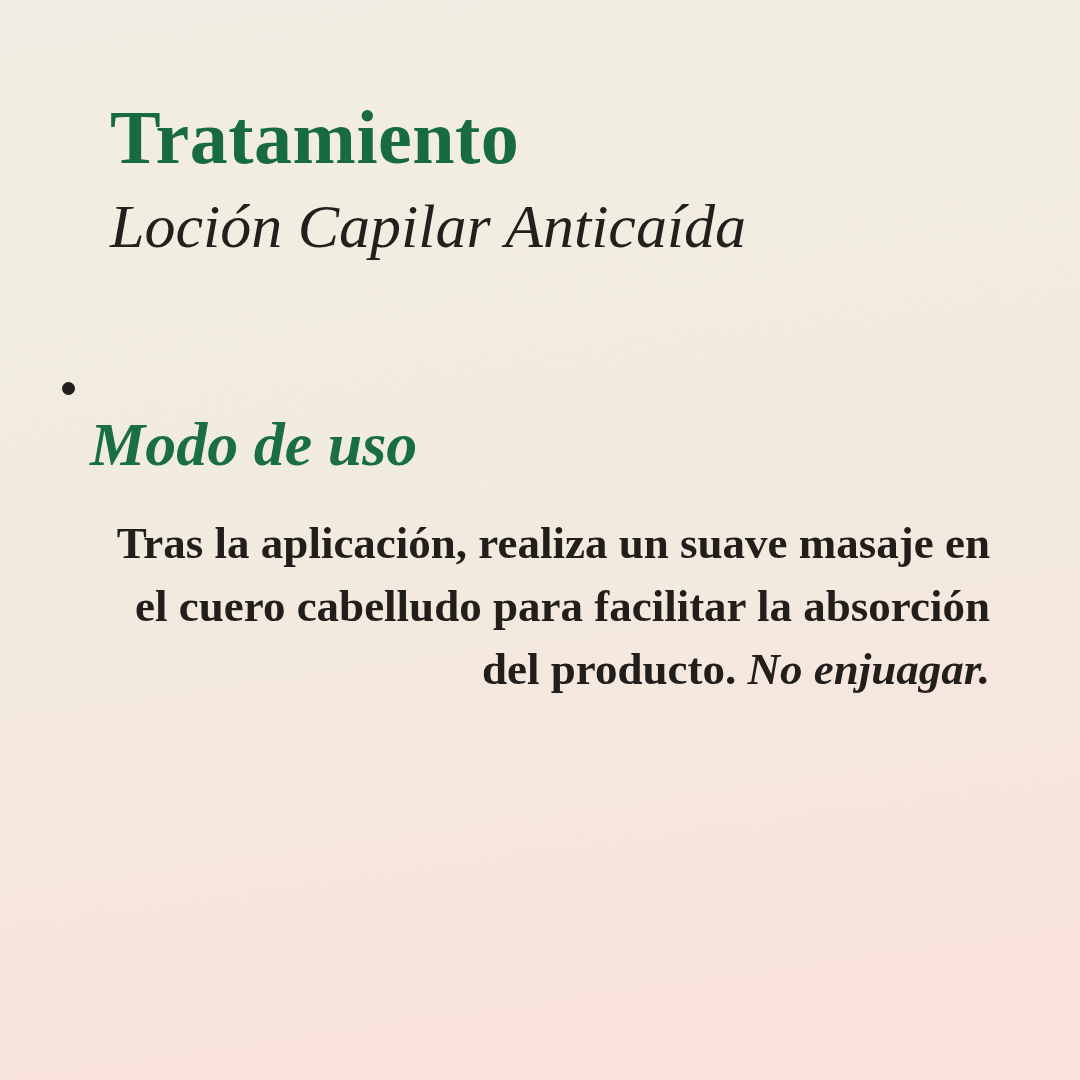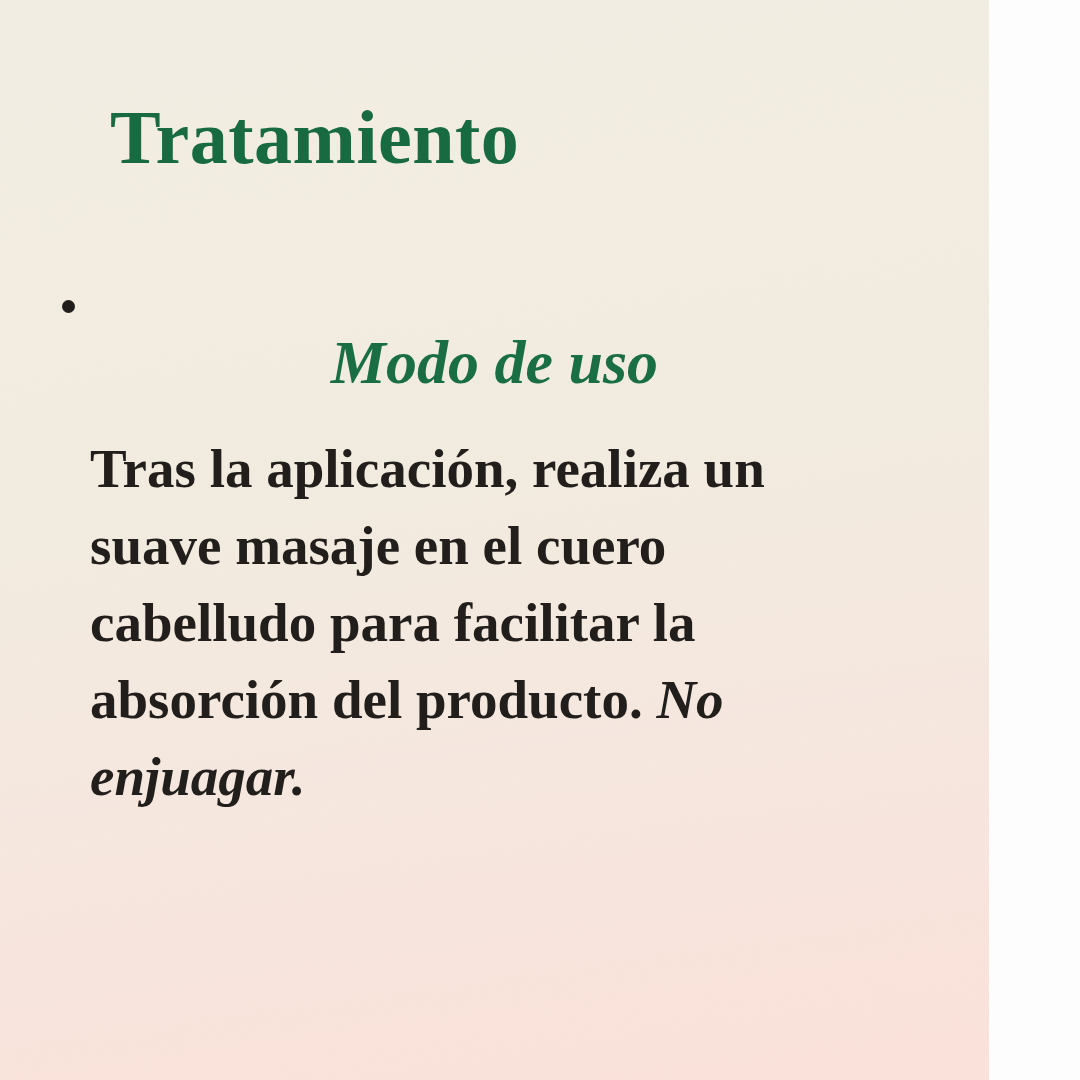--- a/index.html
+++ b/index.html
@@ -7,21 +7,21 @@
     padding: 0;
   }
   body {
     width: 1080px;
     height: 1080px;
     overflow: hidden;
     font-family: "Liberation Serif", "DejaVu Serif", serif;
   }
   .canvas {
     position: relative;
-    width: 989px;
+    width: 1080px;
     height: 1080px;
     background: linear-gradient(172deg,
       #f4efe4 0%,
       #f3ede1 42%,
       #f7e8e0 70%,
       #fbe4dc 92%,
       #fce3dc 100%);
   }
   .texture {
     position: absolute;
@@ -72,34 +72,33 @@
     top: 26px;
     width: 13px;
     height: 13px;
     border-radius: 50%;
     background: #211e1b;
   }
   .section-heading {
     margin: 150px 0 0 0;
     position: relative;
     left: -20px;
-    text-align: center;
     font-size: 62px;
     line-height: 1.1;
     font-weight: 700;
     font-style: italic;
     color: #1a6e44;
   }
   .usage-paragraph {
     margin: 34px auto 0 auto;
     position: relative;
     left: -20px;
     max-width: 960px;
-    text-align: left;
-    font-size: 55px;
+    text-align: right;
+    font-size: 45px;
     font-weight: 700;
     line-height: 1.4;
     color: #211e1b;
   }
   em {
     font-style: italic;
   }
 </style>
 </head>
 <body>
@@ -111,20 +110,21 @@
       <feTurbulence type="fractalNoise" baseFrequency="0.8" numOctaves="2"></feTurbulence>
       <feColorMatrix type="matrix" values="0 0 0 0 0.45  0 0 0 0 0.40  0 0 0 0 0.36  0 0 0 0.05 0"></feColorMatrix>
     </filter>
     <rect width="1080" height="1080" filter="url(#paperNoise)"></rect>
   </svg>
 
   <div class="content">
 
     <header>
       <h1 class="title">Tratamiento</h1>
+      <h2 class="subtitle">Loción Capilar Anticaída</h2>
     </header>
 
     <ul class="bullet-list">
       <li>
         <span class="dot"></span>
       </li>
     </ul>
 
     <h3 class="section-heading">Modo de uso</h3>
 

